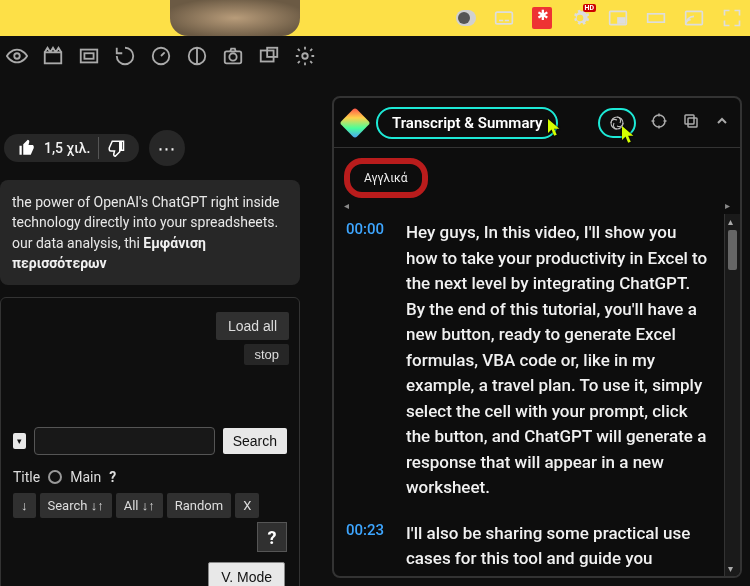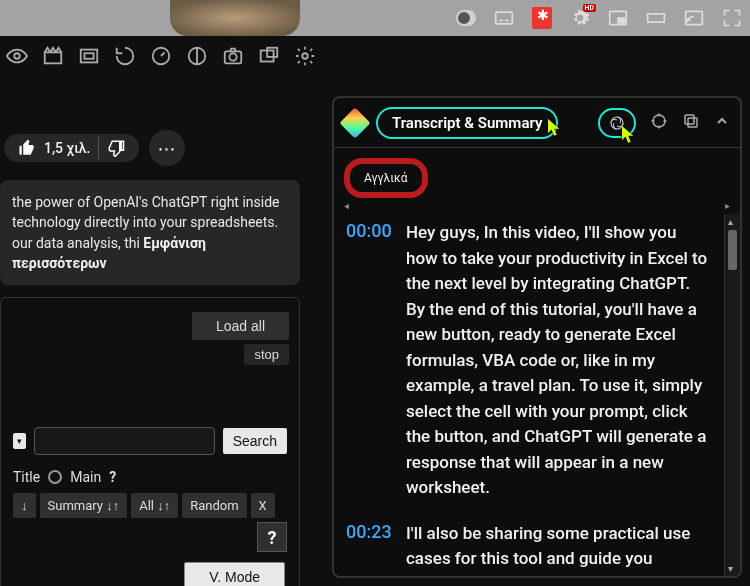--- a/index.html
+++ b/index.html
@@ -8,21 +8,21 @@
     height: 586px;
     background: #0f0f0f;
     color: #fff;
     font-family: Roboto, Arial, sans-serif;
     overflow: hidden;
     position: relative;
   }
   
   .topbar {
     height: 36px;
-    background: #a3a3a3;
+    background: #fde047;
     display: flex;
     align-items: center;
     justify-content: flex-end;
     padding: 12px 8px;
     gap: 18px;
   }
   .topbar-left-blob {
     position: absolute;
     left: 170px;
     top: 0;
@@ -137,21 +137,21 @@
   .comments-box {
     border: 1px solid #333;
     border-radius: 6px;
     padding: 12px 8px 8px;
   }
   .btn-dark {
     background: #303030;
     color: #ddd;
     border: none;
     border-radius: 2px;
-    padding: 6px 24px;
+    padding: 6px 12px;
     font-size: 14px;
     margin: 2px;
   }
   .btn-row-right { text-align: right; }
   .search-row {
     display: flex;
     align-items: center;
     gap: 8px;
     padding: 10px 4px 8px;
   }
@@ -292,21 +292,21 @@
     display: flex;
   }
   .trans-content {
     flex: 1;
     padding: 6px 12px 10px;
     overflow: hidden;
   }
   .trans-block { display: flex; gap: 14px; margin-bottom: 20px; }
   .ts {
     color: #3ea6ff;
-    font-size: 18px;
+    font-size: 15px;
     font-weight: 500;
     flex-shrink: 0;
     width: 46px;
   }
   .ttext {
     color: #f1f1f1;
     font-size: 17px;
     line-height: 1.5;
     font-weight: 500;
   }
@@ -453,21 +453,21 @@
       <button class="search-btn">Search</button>
     </div>
     <div class="meta-row">
       <span>Title</span>
       <span class="radio-dot"></span>
       <span>Main</span>
       <span style="font-weight:bold">?</span>
     </div>
     <div class="chips-row">
       <span class="chip">↓</span>
-      <span class="chip">Summary ↓↑</span>
+      <span class="chip">Search ↓↑</span>
       <span class="chip">All ↓↑</span>
       <span class="chip">Random</span>
       <span class="chip">X</span>
       <span class="help-sq">?</span>
     </div>
     <div class="vmode">
       <button class="btn-dark" style="background:#e8e8e8;color:#111;border:1px solid #888">V. Mode</button>
     </div>
   </div>
 </div>

